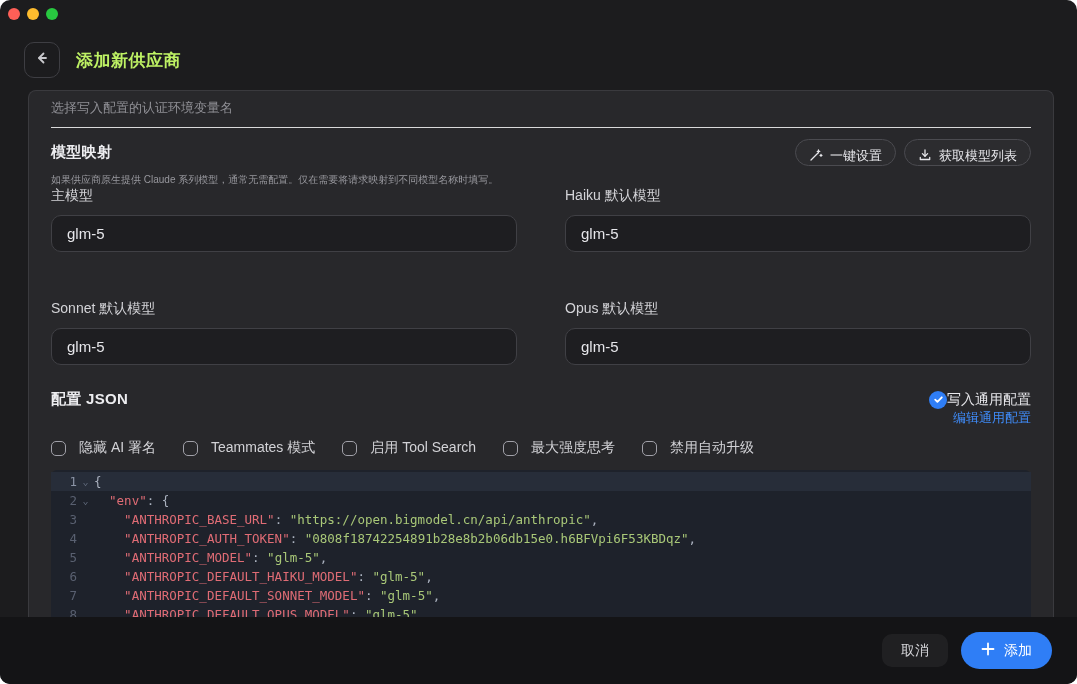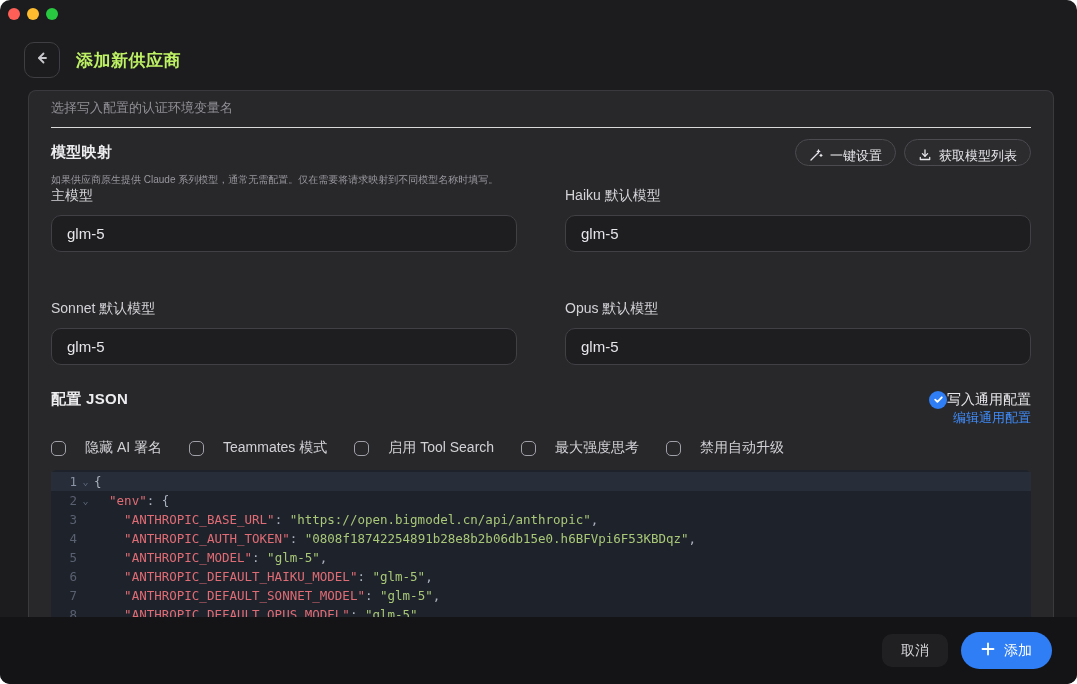--- a/index.html
+++ b/index.html
@@ -43,21 +43,21 @@
     border-radius:10px;padding:0 15px;color:#e6e6ea;font-size:15px;font-family:"Liberation Sans","DejaVu Sans",sans-serif;outline:none;}
 
   .config-head{margin-top:25px;}
   .check-inline{display:flex;align-items:center;gap:0;cursor:pointer;}
   .checkbox-round{width:18px;height:18px;border-radius:50%;background:#2f7ef6;display:flex;align-items:center;justify-content:center;}
   .check-label{font-size:14px;color:#e8e8ec;}
   .link-row{display:flex;justify-content:flex-end;}
   .link{font-size:13px;color:#3f8cfa;cursor:pointer;}
 
   .toggle-row{display:flex;align-items:center;gap:27px;margin-top:12px;}
-  .toggle{display:flex;align-items:center;gap:19px;cursor:pointer;}
+  .toggle{display:flex;align-items:center;gap:13px;cursor:pointer;}
   .toggle-box{width:15px;height:15px;box-sizing:border-box;border:1.6px solid #a0a0a8;border-radius:5px;background:transparent;}
   .toggle-label{font-size:14px;color:#d2d2d6;}
 
   
   .editor{margin-top:13px;background:#1e222b;border-radius:6px;padding-top:2px;height:300px;
     font-family:"DejaVu Sans Mono","Liberation Mono",monospace;font-size:12.5px;}
   .line{display:flex;height:19px;line-height:19px;}
   .line.active{background:#272d39;}
   .num{width:26px;text-align:right;color:#596070;flex:none;}
   .fold{width:17px;text-align:center;color:#667083;font-size:10px;flex:none;}

